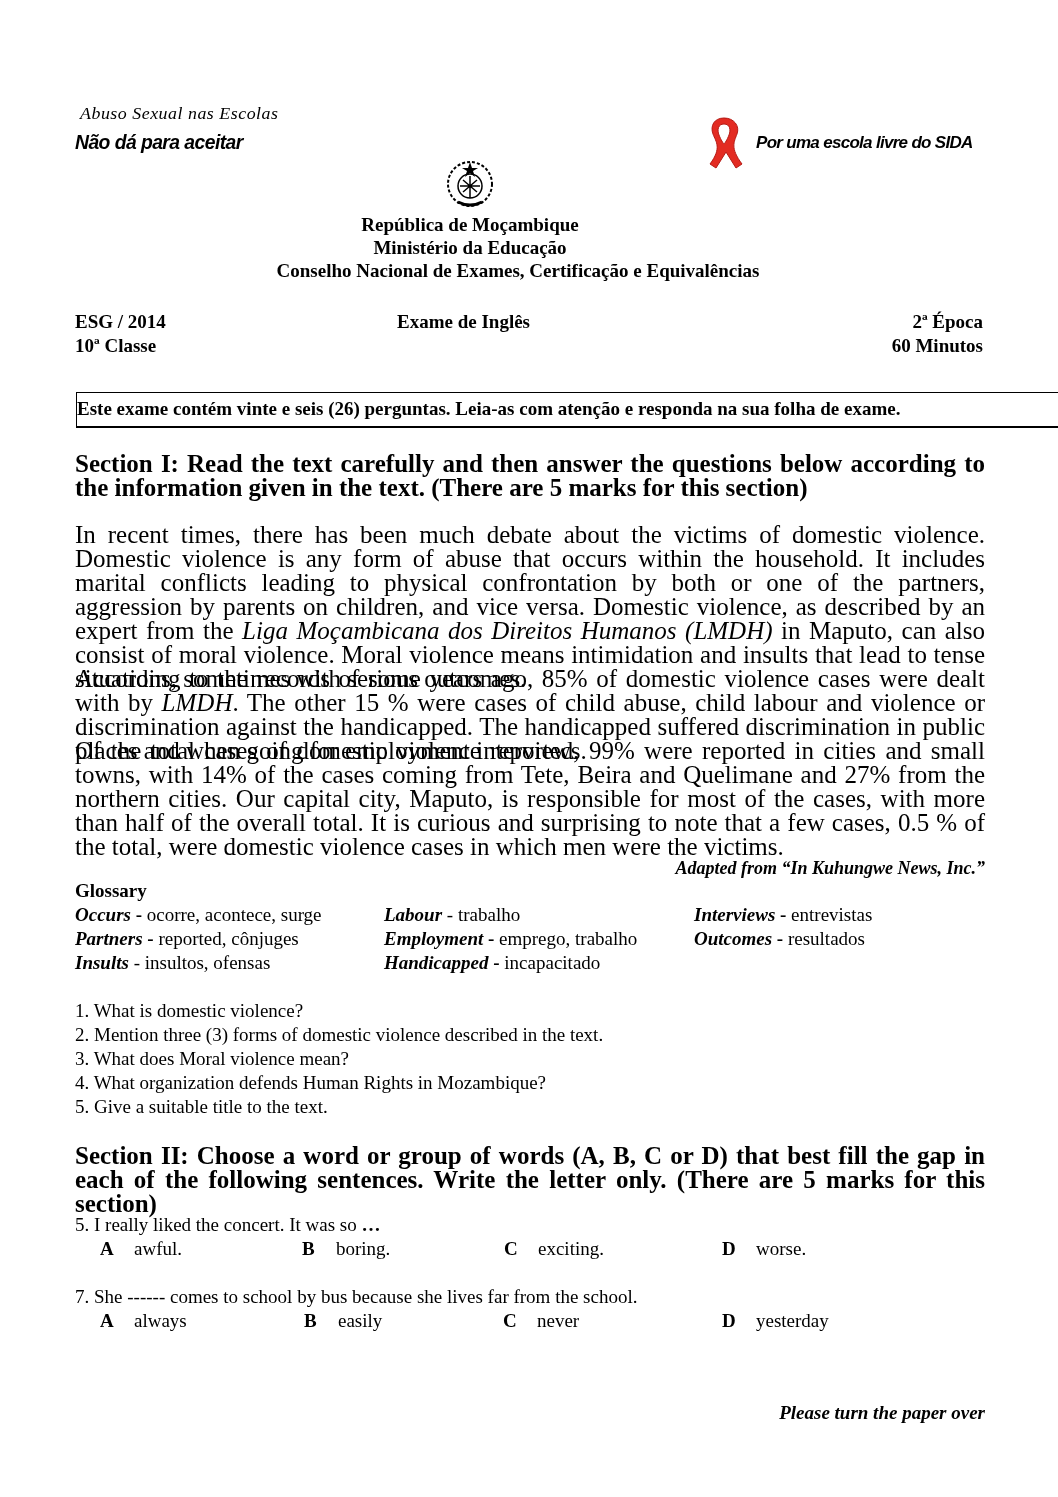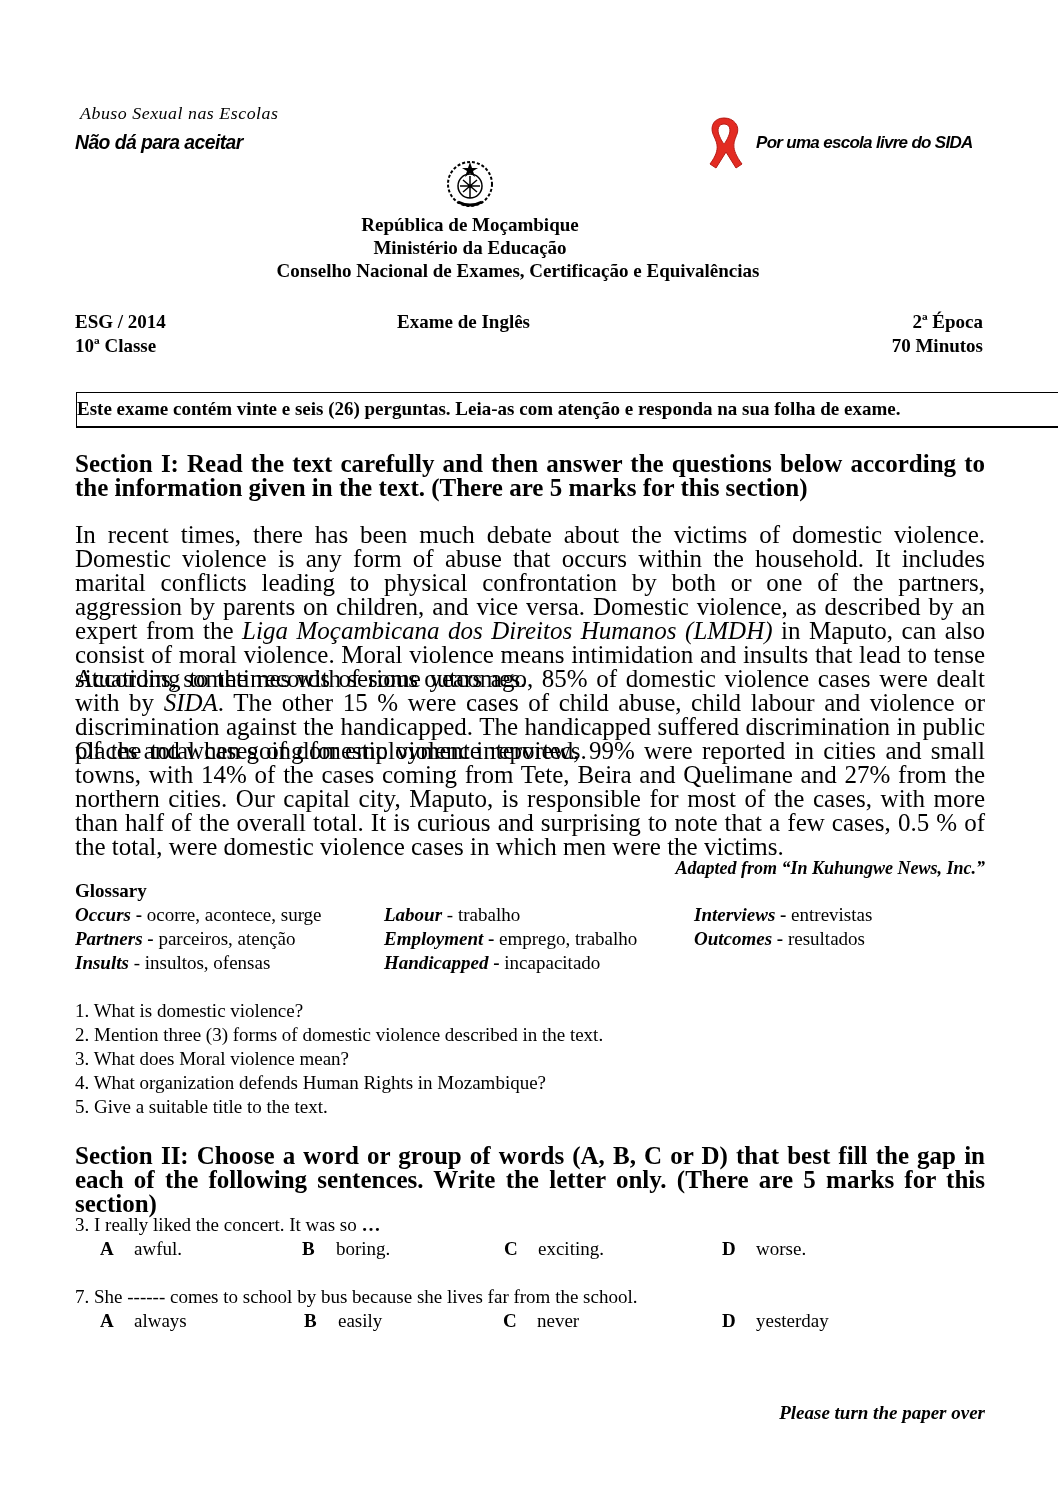--- a/index.html
+++ b/index.html
@@ -73,55 +73,55 @@
 </svg>
 
 <div class="abs header-center h1" style="left:0;width:940px;">República de Moçambique</div>
 <div class="abs header-center h2" style="left:0;width:940px;">Ministério da Educação</div>
 <div class="abs header-center h3" style="left:0;width:940px;">Conselho Nacional de Exames, Certificação e Equivalências</div>
 
 <div class="abs meta" style="left:75px;top:311px;">ESG / 2014</div>
 <div class="abs meta" style="left:397px;top:311px;">Exame de Inglês</div>
 <div class="abs meta" style="right:75px;top:311px;">2ª Época</div>
 <div class="abs meta" style="left:75px;top:335px;">10ª Classe</div>
-<div class="abs meta" style="right:75px;top:335px;">70 Minutos</div>
+<div class="abs meta" style="right:75px;top:335px;">60 Minutos</div>
 
 <div class="abs box">Este exame contém vinte e seis (26) perguntas. Leia-as com atenção e responda na sua folha de exame.</div>
 
 <div class="abs para section-heading" style="top:452px;">Section I: Read the text carefully and then answer the questions below according to the information given in the text. (There are 5 marks for this section)</div>
 
 <div class="abs para" style="top:523px;">
   <span>In recent times, there has been much debate about the victims of domestic violence. Domestic violence is any form of abuse that occurs within the household. It includes marital conflicts leading to physical confrontation by both or one of the partners, aggression by parents on children, and vice versa. Domestic violence, as described by an expert from the </span><i>Liga Moçambicana dos Direitos Humanos (LMDH)</i><span> in Maputo, can also consist of moral violence. Moral violence means intimidation and insults that lead to tense situations, sometimes with serious outcomes.</span>
 </div>
 <div class="abs para" style="top:667px;">
-  <span>According to the records of some years ago, 85% of domestic violence cases were dealt with by </span><i>SIDA</i><span>. The other 15 % were cases of child abuse, child labour and violence or discrimination against the handicapped. The handicapped suffered discrimination in public places and when going for employment interviews.</span>
+  <span>According to the records of some years ago, 85% of domestic violence cases were dealt with by </span><i>LMDH</i><span>. The other 15 % were cases of child abuse, child labour and violence or discrimination against the handicapped. The handicapped suffered discrimination in public places and when going for employment interviews.</span>
 </div>
 <div class="abs para" style="top:739px;">Of the total cases of domestic violence reported, 99% were reported in cities and small towns, with 14% of the cases coming from Tete, Beira and Quelimane and 27% from the northern cities. Our capital city, Maputo, is responsible for most of the cases, with more than half of the overall total. It is curious and surprising to note that a few cases, 0.5 % of the total, were domestic violence cases in which men were the victims.</div>
 
 <div class="abs source">Adapted from “In Kuhungwe News, Inc.”</div>
 
 <div class="abs glossary-title">Glossary</div>
 <div class="gl-row" style="left:75px;top:904px;"><b>Occurs</b><b style="font-style:normal"> - </b><span>ocorre, acontece, surge</span></div>
 <div class="gl-row" style="left:384px;top:904px;"><b>Labour</b><span> - </span><span>trabalho</span></div>
 <div class="gl-row" style="left:694px;top:904px;"><b>Interviews</b><b style="font-style:normal"> - </b><span>entrevistas</span></div>
-<div class="gl-row" style="left:75px;top:928px;"><b>Partners</b><b style="font-style:normal"> - </b><span>parceiros, atenção</span></div>
+<div class="gl-row" style="left:75px;top:928px;"><b>Partners</b><b style="font-style:normal"> - </b><span>reported, cônjuges</span></div>
 <div class="gl-row" style="left:384px;top:928px;"><b>Employment</b><b style="font-style:normal"> - </b><span>emprego, trabalho</span></div>
 <div class="gl-row" style="left:694px;top:928px;"><b>Outcomes</b><b style="font-style:normal"> - </b><span>resultados</span></div>
 <div class="gl-row" style="left:75px;top:952px;"><b>Insults</b><span> - </span><span>insultos, ofensas</span></div>
 <div class="gl-row" style="left:384px;top:952px;"><b>Handicapped</b><b style="font-style:normal"> - </b><span>incapacitado</span></div>
 
 <div class="abs q" style="top:1000px;">1. What is domestic violence?</div>
 <div class="abs q" style="top:1024px;">2. Mention three (3) forms of domestic violence described in the text.</div>
 <div class="abs q" style="top:1048px;">3. What does Moral violence mean?</div>
 <div class="abs q" style="top:1072px;">4. What organization defends Human Rights in Mozambique?</div>
 <div class="abs q" style="top:1096px;">5. Give a suitable title to the text.</div>
 
 <div class="abs para section-heading" style="top:1144px;">Section II: Choose a word or group of words (A, B, C or D) that best fill the gap in each of the following sentences. Write the letter only. (There are 5 marks for this section)</div>
 
-<div class="abs q" style="top:1214px;"><span>3. I really liked the concert. It was so </span><b>…</b></div>
+<div class="abs q" style="top:1214px;"><span>5. I really liked the concert. It was so </span><b>…</b></div>
 <div class="opt" style="left:100px;top:1238px;"><span class="letter">A</span><span>awful.</span></div>
 <div class="opt" style="left:302px;top:1238px;"><span class="letter">B</span><span>boring.</span></div>
 <div class="opt" style="left:504px;top:1238px;"><span class="letter">C</span><span>exciting.</span></div>
 <div class="opt" style="left:722px;top:1238px;"><span class="letter">D</span><span>worse.</span></div>
 
 <div class="abs q" style="top:1286px;">7. She ------ comes to school by bus because she lives far from the school.</div>
 <div class="opt" style="left:100px;top:1310px;"><span class="letter">A</span><span>always</span></div>
 <div class="opt" style="left:304px;top:1310px;"><span class="letter">B</span><span>easily</span></div>
 <div class="opt" style="left:503px;top:1310px;"><span class="letter">C</span><span>never</span></div>
 <div class="opt" style="left:722px;top:1310px;"><span class="letter">D</span><span>yesterday</span></div>

